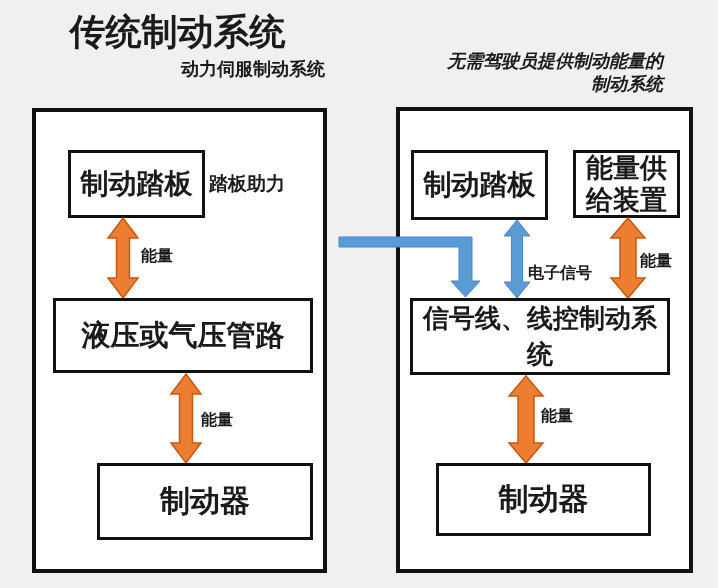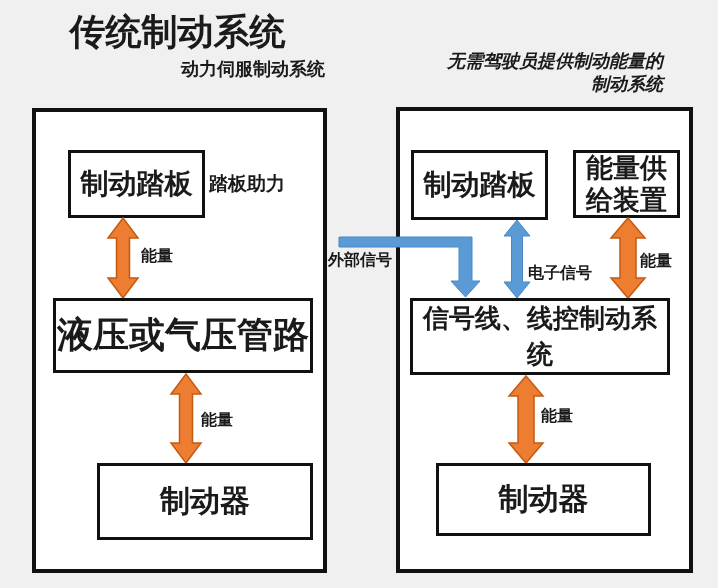--- a/index.html
+++ b/index.html
@@ -33,41 +33,40 @@
 
   <div class="node" style="left:68px;top:150px;width:137px;height:68px;font-size:28px;">制动踏板</div>
 
   <div class="lbl" style="left:209px;top:171px;font-size:19px;">踏板助力</div>
 
   <svg style="left:108px;top:218px;" width="30" height="80" viewBox="0 0 30 80">
     <polygon class="fill-orange" points="15,0 30,20 21.5,20 21.5,60 30,60 15,80 0,60 8.5,60 8.5,20 0,20"></polygon>
   </svg>
   <div class="lbl" style="left:141px;top:246px;">能量</div>
 
-  <div class="node" style="left:53px;top:298px;width:260px;height:75px;font-size:36px;">液压或气压管路</div>
+  <div class="node" style="left:53px;top:298px;width:260px;height:75px;font-size:29px;">液压或气压管路</div>
 
   <svg style="left:171px;top:374px;" width="30" height="89" viewBox="0 0 30 89">
     <polygon class="fill-orange" points="15,0 30,20 21.5,20 21.5,69 30,69 15,89 0,69 8.5,69 8.5,20 0,20"></polygon>
   </svg>
   <div class="lbl" style="left:201px;top:410px;">能量</div>
 
   <div class="node" style="left:97px;top:463px;width:216px;height:77px;font-size:30px;">制动器</div>
 
   <div class="subtitle" style="left:443px;top:50px;width:220px;font-style:italic;">无需驾驶员提供制动能量的制动系统</div>
 
   <div class="panel" style="left:396px;top:107px;width:297px;height:466px;"></div>
 
   <div class="node" style="left:411px;top:150px;width:137px;height:70px;font-size:28px;">制动踏板</div>
 
   <div class="node" style="left:573px;top:150px;width:107px;height:68px;font-size:27px;line-height:1.2;">能量供给装置</div>
 
   <svg style="left:339px;top:237px;" width="145" height="61" viewBox="0 0 145 61">
     <polygon class="fill-blue" points="0,0 133,0 133,44 141,44 126.5,60 112,44 120,44 120,10 0,10"></polygon>
   </svg>
-  <div class="lbl" style="left:328px;top:250px;">外部信号</div>
 
   <svg style="left:504px;top:220px;" width="26" height="78" viewBox="0 0 26 78">
     <polygon class="fill-blue" points="13,0 26,16 18.5,16 18.5,62 26,62 13,78 0,62 7.5,62 7.5,16 0,16"></polygon>
   </svg>
   <div class="lbl" style="left:528px;top:251px;margin-top:12px;">电子信号</div>
 
   <svg style="left:611px;top:218px;" width="34" height="80" viewBox="0 0 34 80">
     <polygon class="fill-orange" points="17,0 34,20 25,20 25,60 34,60 17,80 0,60 9,60 9,20 0,20"></polygon>
   </svg>
   <div class="lbl" style="left:640px;top:251px;">能量</div>

